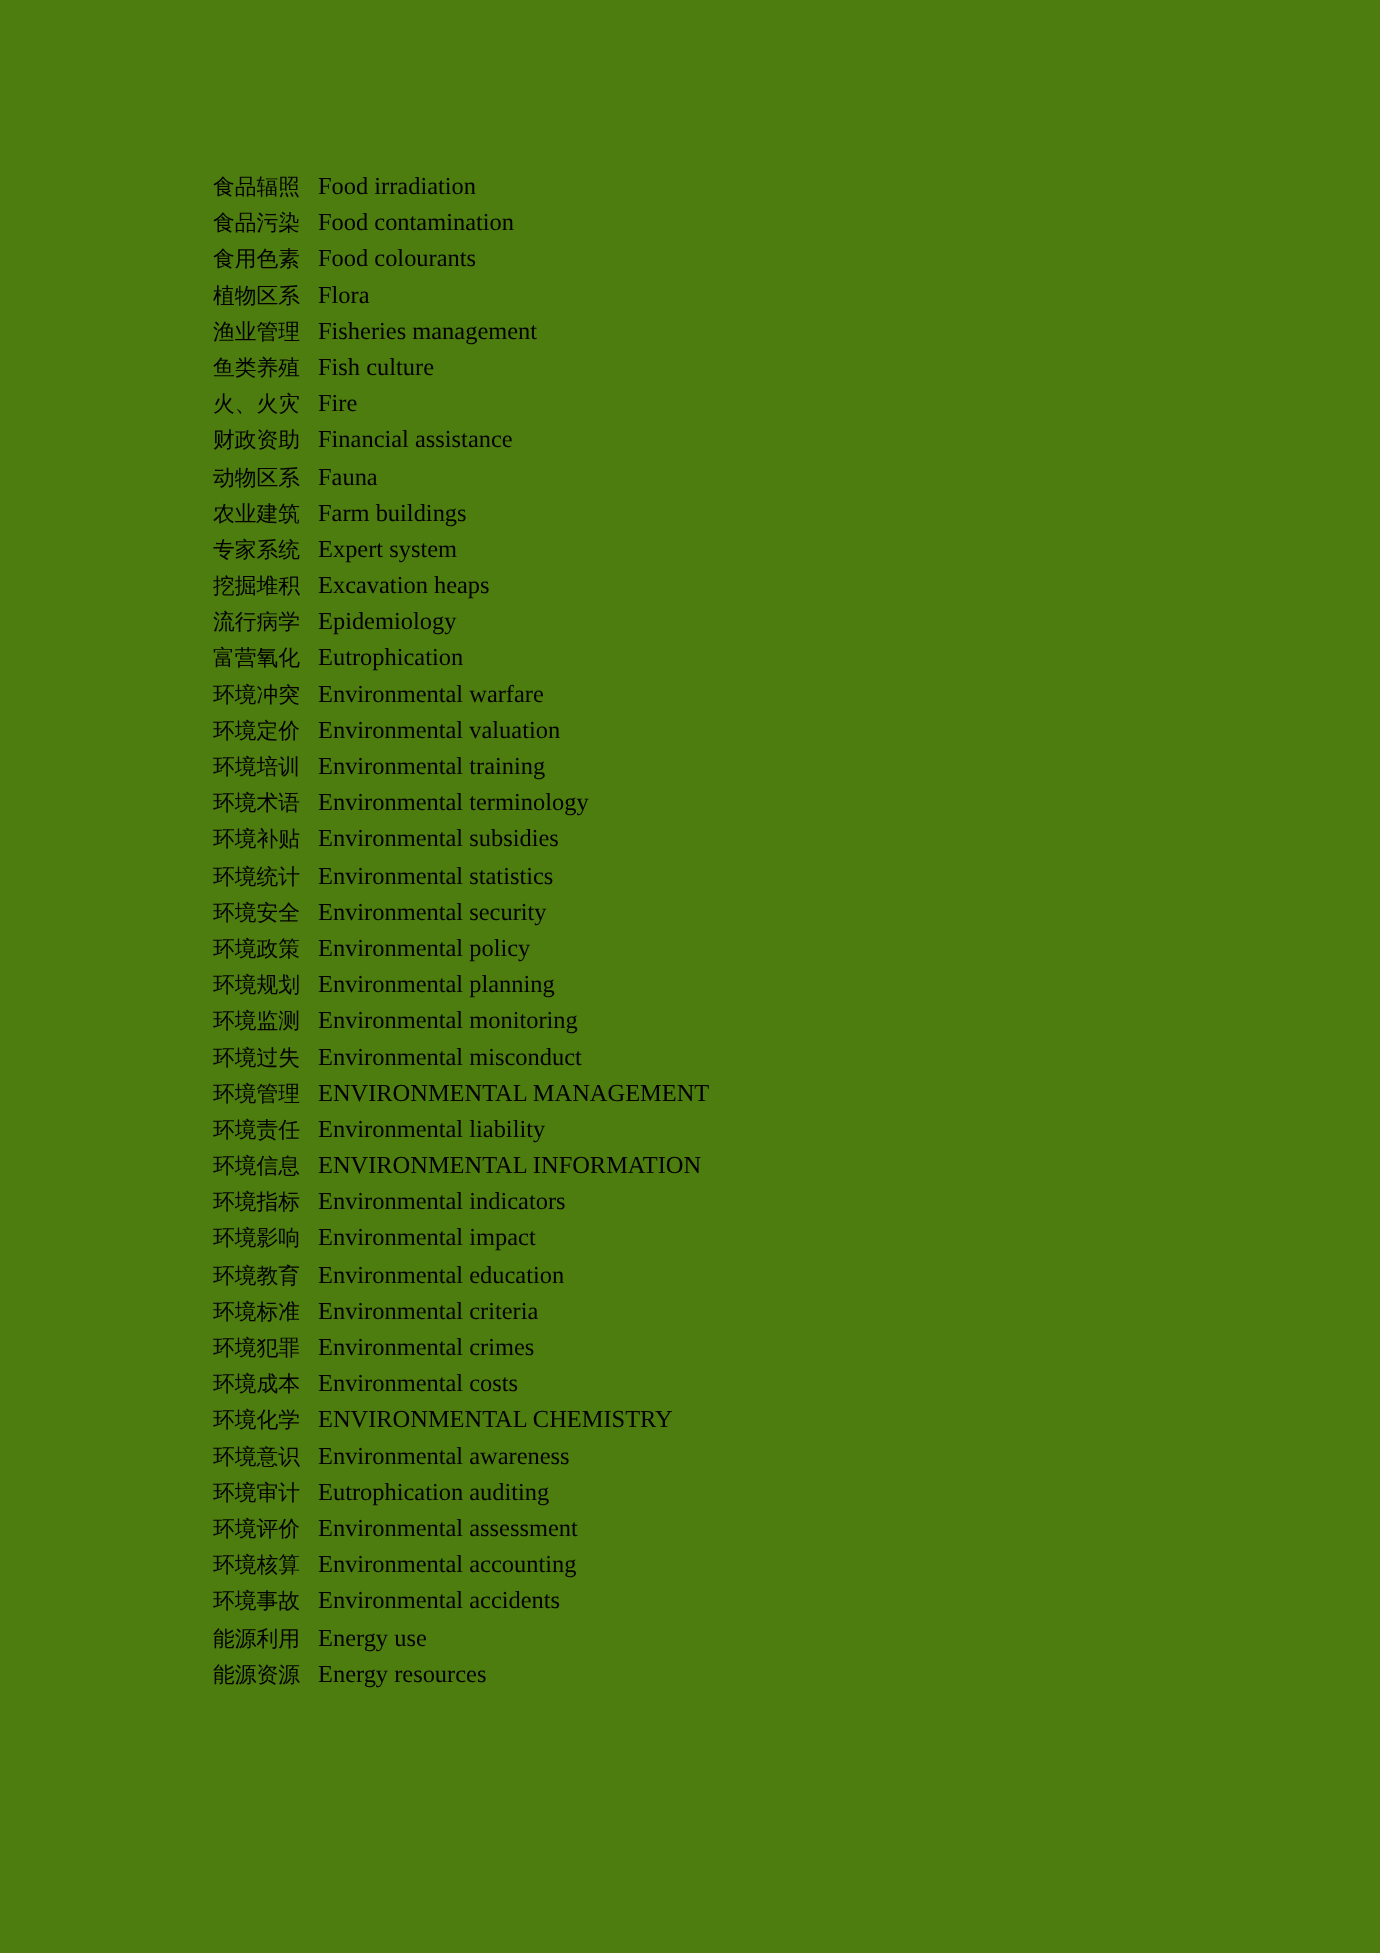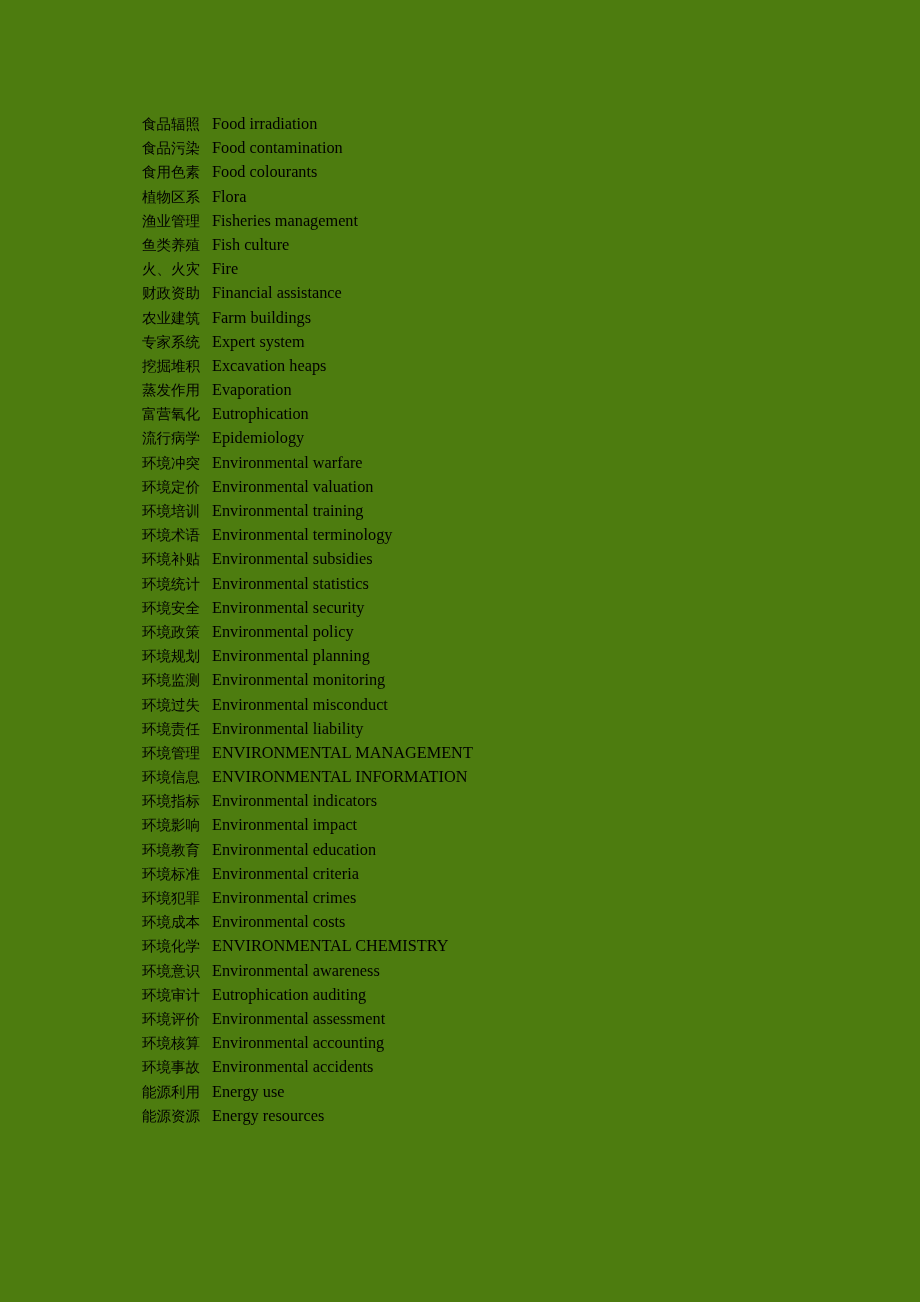--- a/index.html
+++ b/index.html
@@ -90,44 +90,44 @@
       </div>
       <div class="glossary-row">
         <span class="term-zh">火、火灾</span>
         <span class="term-en">Fire</span>
       </div>
       <div class="glossary-row">
         <span class="term-zh">财政资助</span>
         <span class="term-en">Financial assistance</span>
       </div>
       <div class="glossary-row">
+        <span class="term-zh">动物区系</span>
+        <span class="term-en">Fauna</span>
+      </div>
+      <div class="glossary-row">
         <span class="term-zh">农业建筑</span>
         <span class="term-en">Farm buildings</span>
       </div>
       <div class="glossary-row">
         <span class="term-zh">专家系统</span>
         <span class="term-en">Expert system</span>
       </div>
       <div class="glossary-row">
         <span class="term-zh">挖掘堆积</span>
         <span class="term-en">Excavation heaps</span>
       </div>
       <div class="glossary-row">
-        <span class="term-zh">蒸发作用</span>
-        <span class="term-en">Evaporation</span>
+        <span class="term-zh">流行病学</span>
+        <span class="term-en">Epidemiology</span>
       </div>
       <div class="glossary-row">
         <span class="term-zh">富营氧化</span>
         <span class="term-en">Eutrophication</span>
       </div>
       <div class="glossary-row">
-        <span class="term-zh">流行病学</span>
-        <span class="term-en">Epidemiology</span>
-      </div>
-      <div class="glossary-row">
         <span class="term-zh">环境冲突</span>
         <span class="term-en">Environmental warfare</span>
       </div>
       <div class="glossary-row">
         <span class="term-zh">环境定价</span>
         <span class="term-en">Environmental valuation</span>
       </div>
       <div class="glossary-row">
         <span class="term-zh">环境培训</span>
         <span class="term-en">Environmental training</span>
@@ -158,28 +158,28 @@
       </div>
       <div class="glossary-row">
         <span class="term-zh">环境监测</span>
         <span class="term-en">Environmental monitoring</span>
       </div>
       <div class="glossary-row">
         <span class="term-zh">环境过失</span>
         <span class="term-en">Environmental misconduct</span>
       </div>
       <div class="glossary-row">
+        <span class="term-zh">环境管理</span>
+        <span class="term-en">ENVIRONMENTAL MANAGEMENT</span>
+      </div>
+      <div class="glossary-row">
         <span class="term-zh">环境责任</span>
         <span class="term-en">Environmental liability</span>
       </div>
       <div class="glossary-row">
-        <span class="term-zh">环境管理</span>
-        <span class="term-en">ENVIRONMENTAL MANAGEMENT</span>
-      </div>
-      <div class="glossary-row">
         <span class="term-zh">环境信息</span>
         <span class="term-en">ENVIRONMENTAL INFORMATION</span>
       </div>
       <div class="glossary-row">
         <span class="term-zh">环境指标</span>
         <span class="term-en">Environmental indicators</span>
       </div>
       <div class="glossary-row">
         <span class="term-zh">环境影响</span>
         <span class="term-en">Environmental impact</span>

